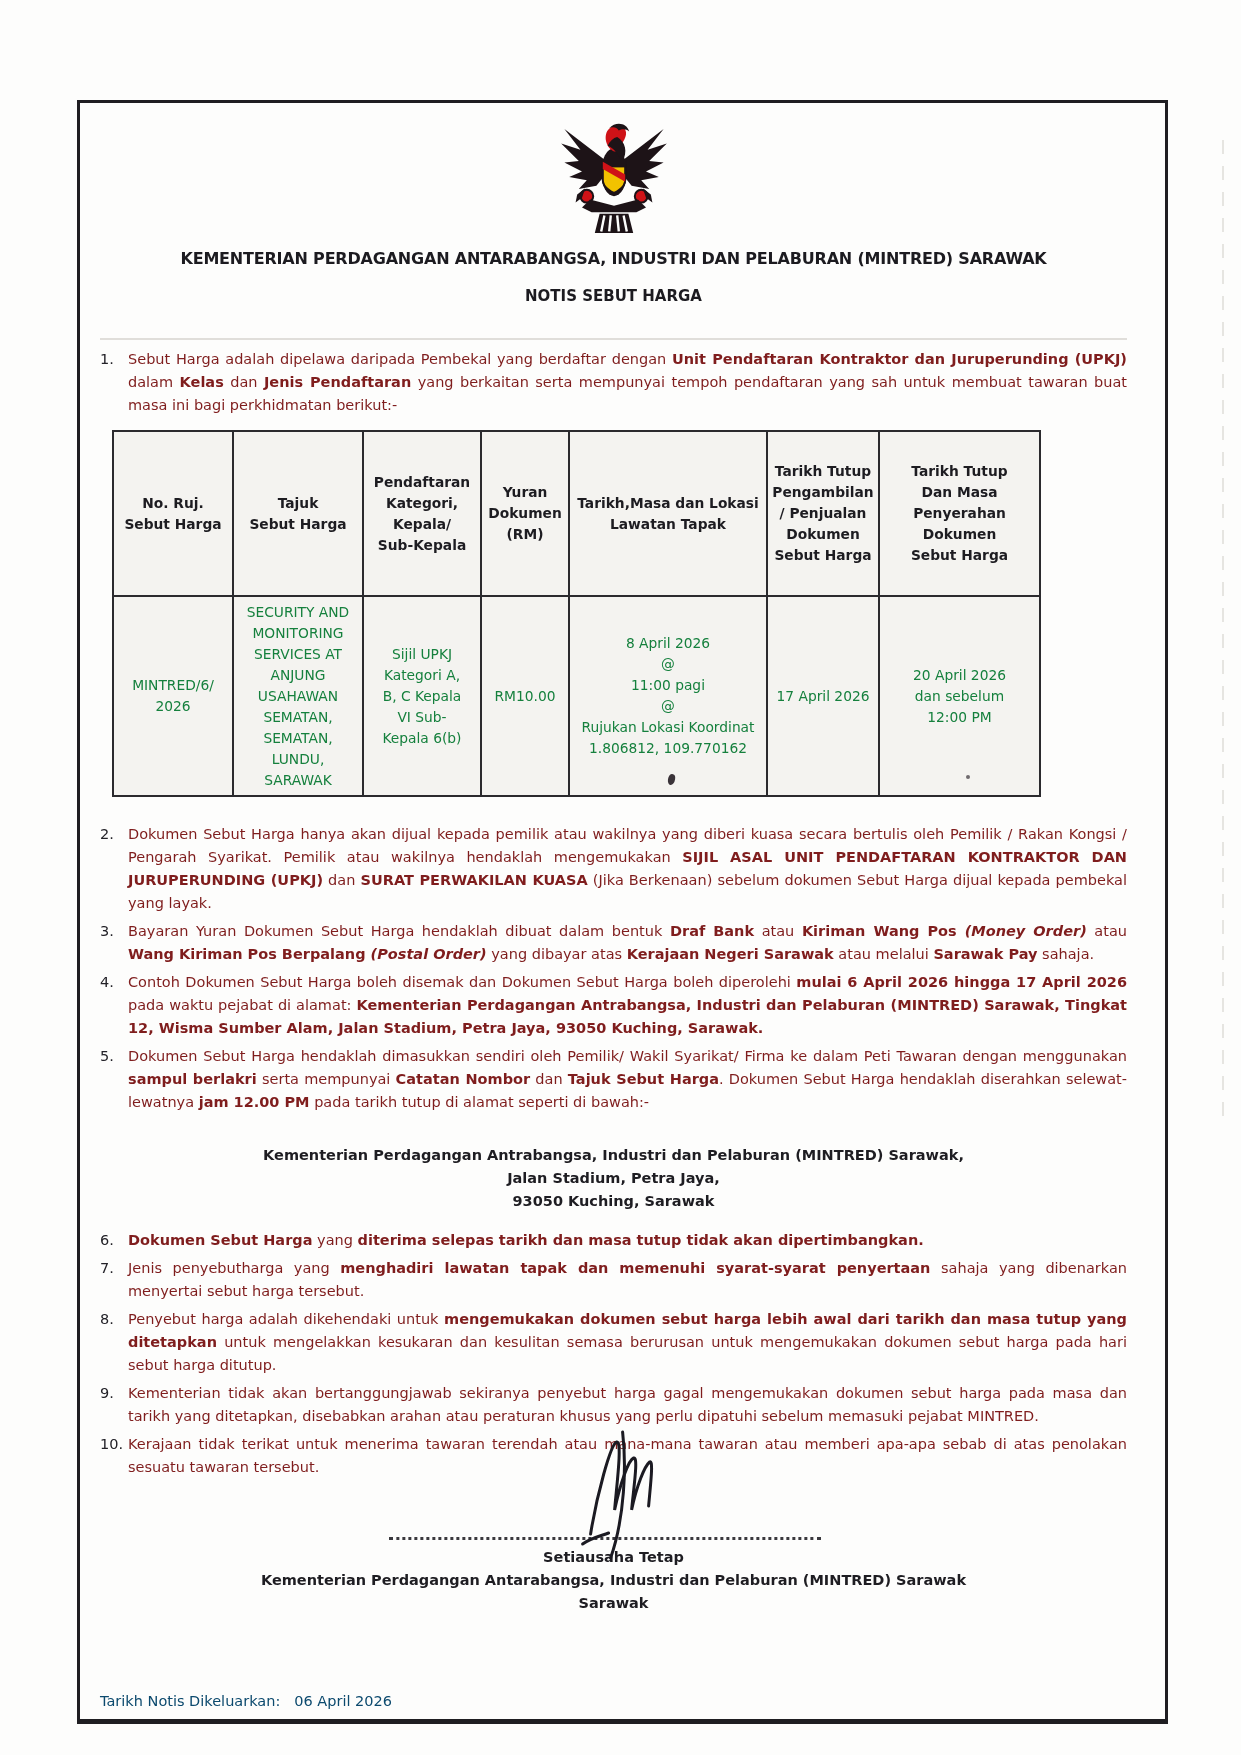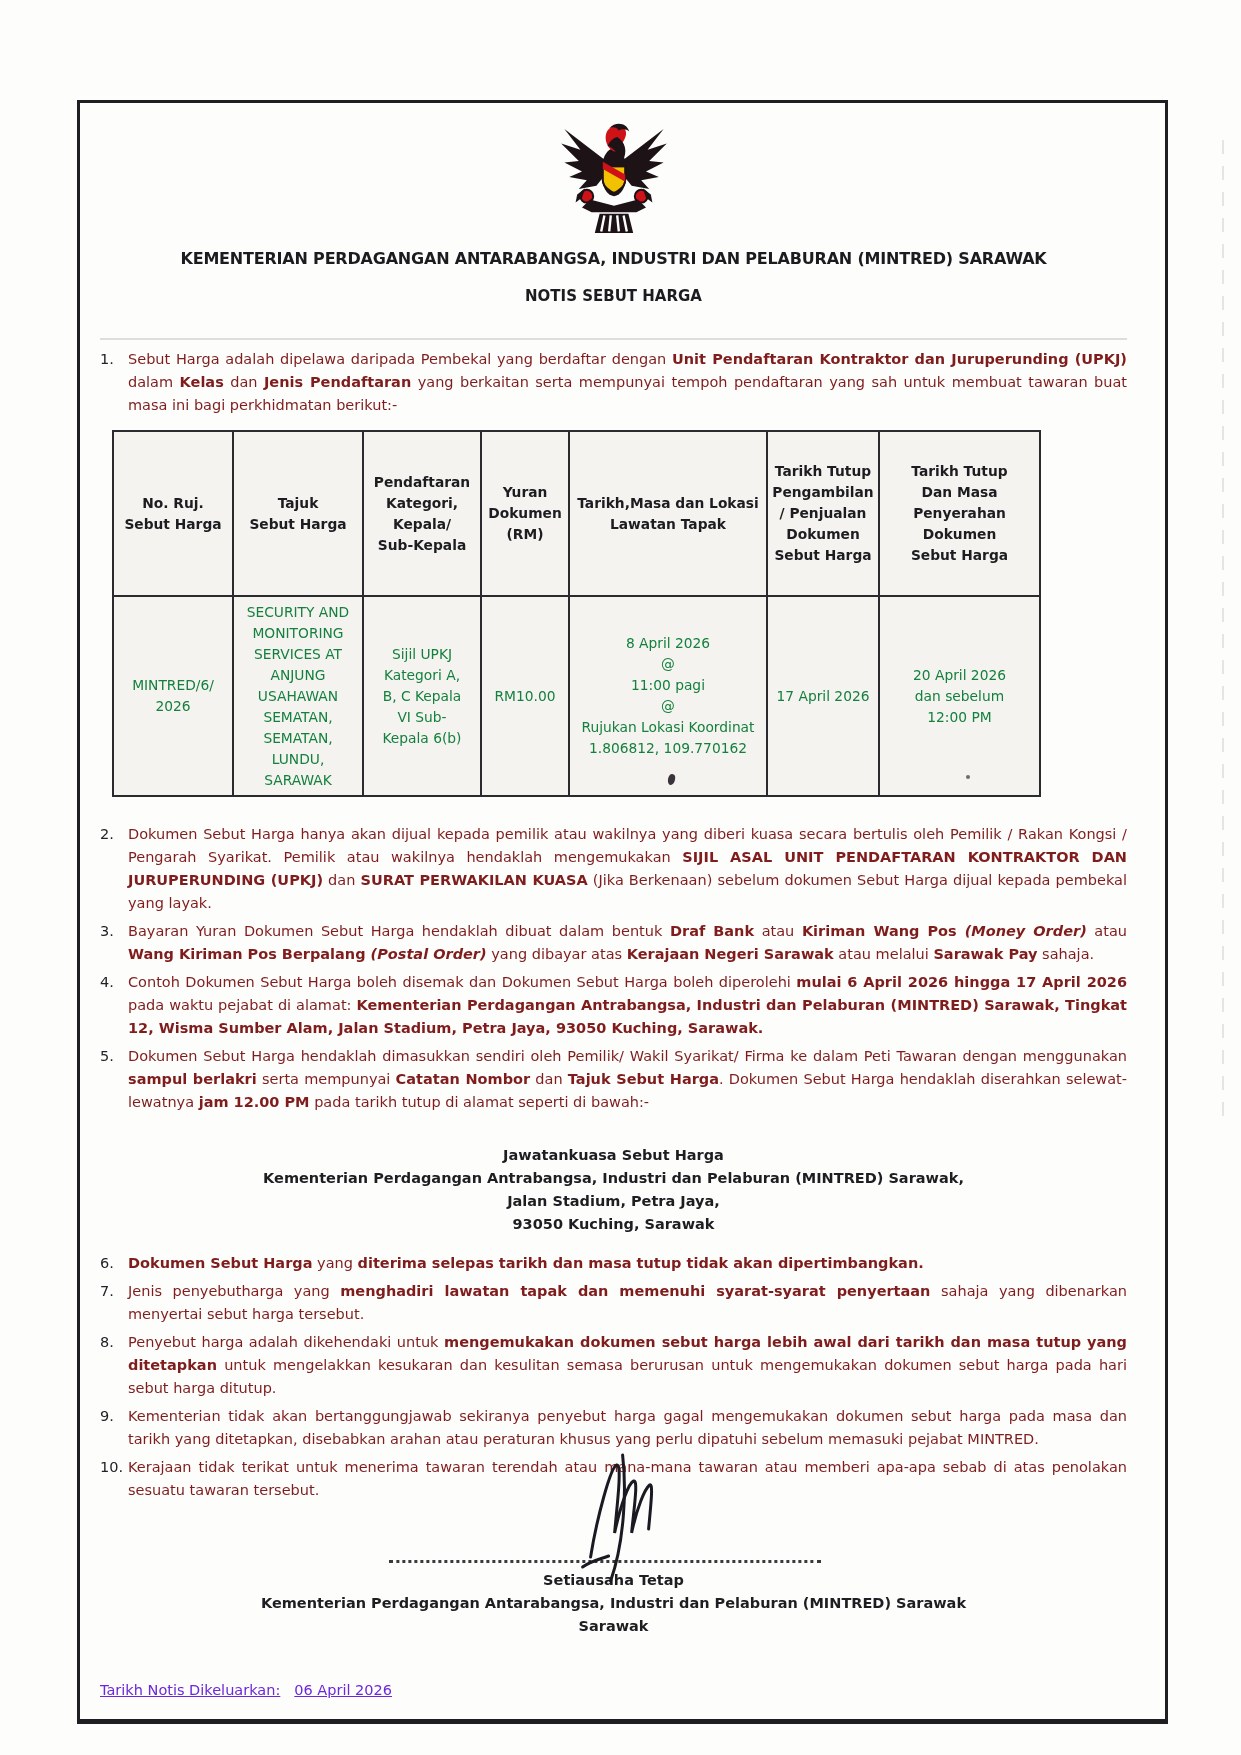--- a/index.html
+++ b/index.html
@@ -84,22 +84,22 @@
   }
   .signature-area{position:relative;margin-top:4px;height:56px;}
   .sig-line{
     position:absolute;left:50%;bottom:0;transform:translateX(-52%);
     width:432px;border-bottom:3px dotted #3a393e;
   }
   .sig-svg{position:absolute;left:50%;bottom:-26px;transform:translateX(-34%);z-index:2;pointer-events:none;}
   .sig-title{margin-top:6px;text-align:center;font-size:14.5px;font-weight:bold;line-height:23px;color:#1e1d22;}
   .sig-org{text-align:center;font-size:14.5px;font-weight:bold;line-height:23px;color:#1e1d22;}
   .footer-date{
-    position:absolute;left:20px;bottom:21px;
-    font-size:14.5px;color:#6d28d9;text-decoration:underline;
+    position:absolute;left:20px;bottom:10px;
+    font-size:14.5px;color:#0c4a6e;
   }
   .footer-date .date{margin-left:14px;}
 </style>
 </head>
 <body>
 
 <div class="page">
   <div class="scan-vline"></div>
 
   <div class="frame">
@@ -224,21 +224,20 @@
       <div class="item">
         <span class="num">4.</span>
         <div class="body"><span>Contoh Dokumen Sebut Harga boleh disemak dan Dokumen Sebut Harga boleh diperolehi </span><span style="font-weight: bold;">mulai 6 April 2026 hingga 17 April 2026</span><span> pada waktu pejabat di alamat: </span><span style="font-weight: bold;">Kementerian Perdagangan Antrabangsa, Industri dan Pelaburan (MINTRED) Sarawak, Tingkat 12, Wisma Sumber Alam, Jalan Stadium, Petra Jaya, 93050 Kuching, Sarawak.</span></div>
       </div>
       <div class="item">
         <span class="num">5.</span>
         <div class="body"><span>Dokumen Sebut Harga hendaklah dimasukkan sendiri oleh Pemilik/ Wakil Syarikat/ Firma ke dalam Peti Tawaran dengan menggunakan </span><span style="font-weight: bold;">sampul berlakri</span><span> serta mempunyai </span><span style="font-weight: bold;">Catatan Nombor</span><span> dan </span><span style="font-weight: bold;">Tajuk Sebut Harga</span><span>. Dokumen Sebut Harga hendaklah diserahkan selewat-lewatnya </span><span style="font-weight: bold;">jam 12.00 PM</span><span> pada tarikh tutup di alamat seperti di bawah:-</span></div>
       </div>
 
       <div class="address">
-        <div>Jawatankuasa Sebut Harga</div>
         <div>Kementerian Perdagangan Antrabangsa, Industri dan Pelaburan (MINTRED) Sarawak,</div>
         <div>Jalan Stadium, Petra Jaya,</div>
         <div>93050 Kuching, Sarawak</div>
       </div>
 
       <div class="item after-address">
         <span class="num">6.</span>
         <div class="body"><span style="font-weight: bold;">Dokumen Sebut Harga</span><span> yang </span><span style="font-weight: bold;">diterima selepas tarikh dan masa tutup tidak akan dipertimbangkan.</span></div>
       </div>
       <div class="item">

